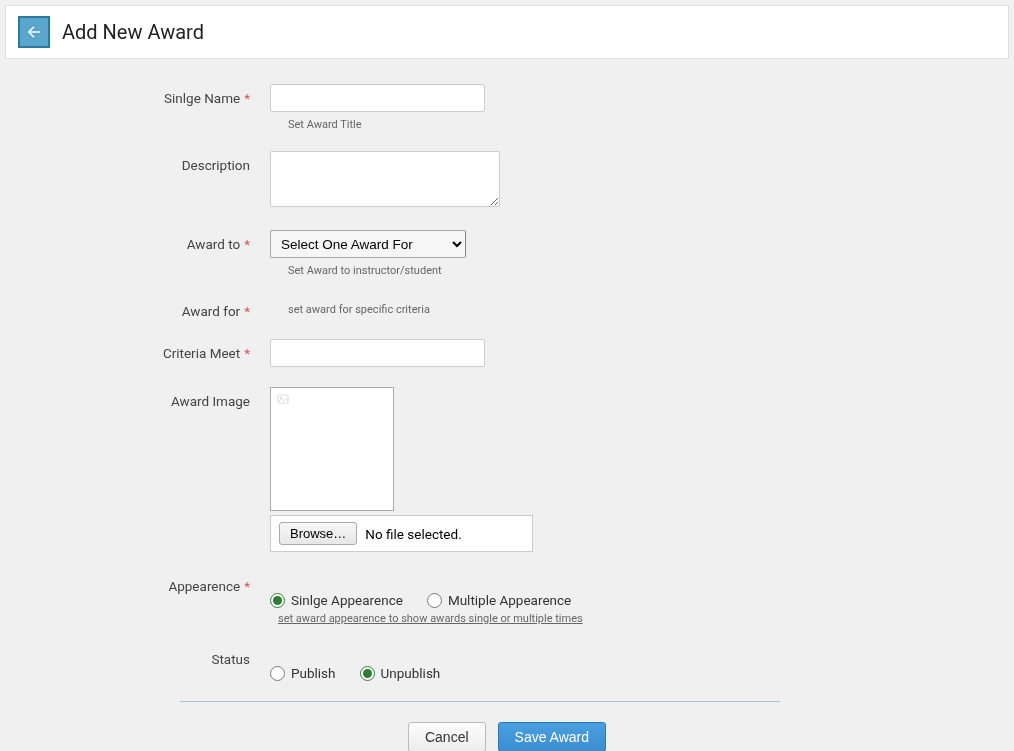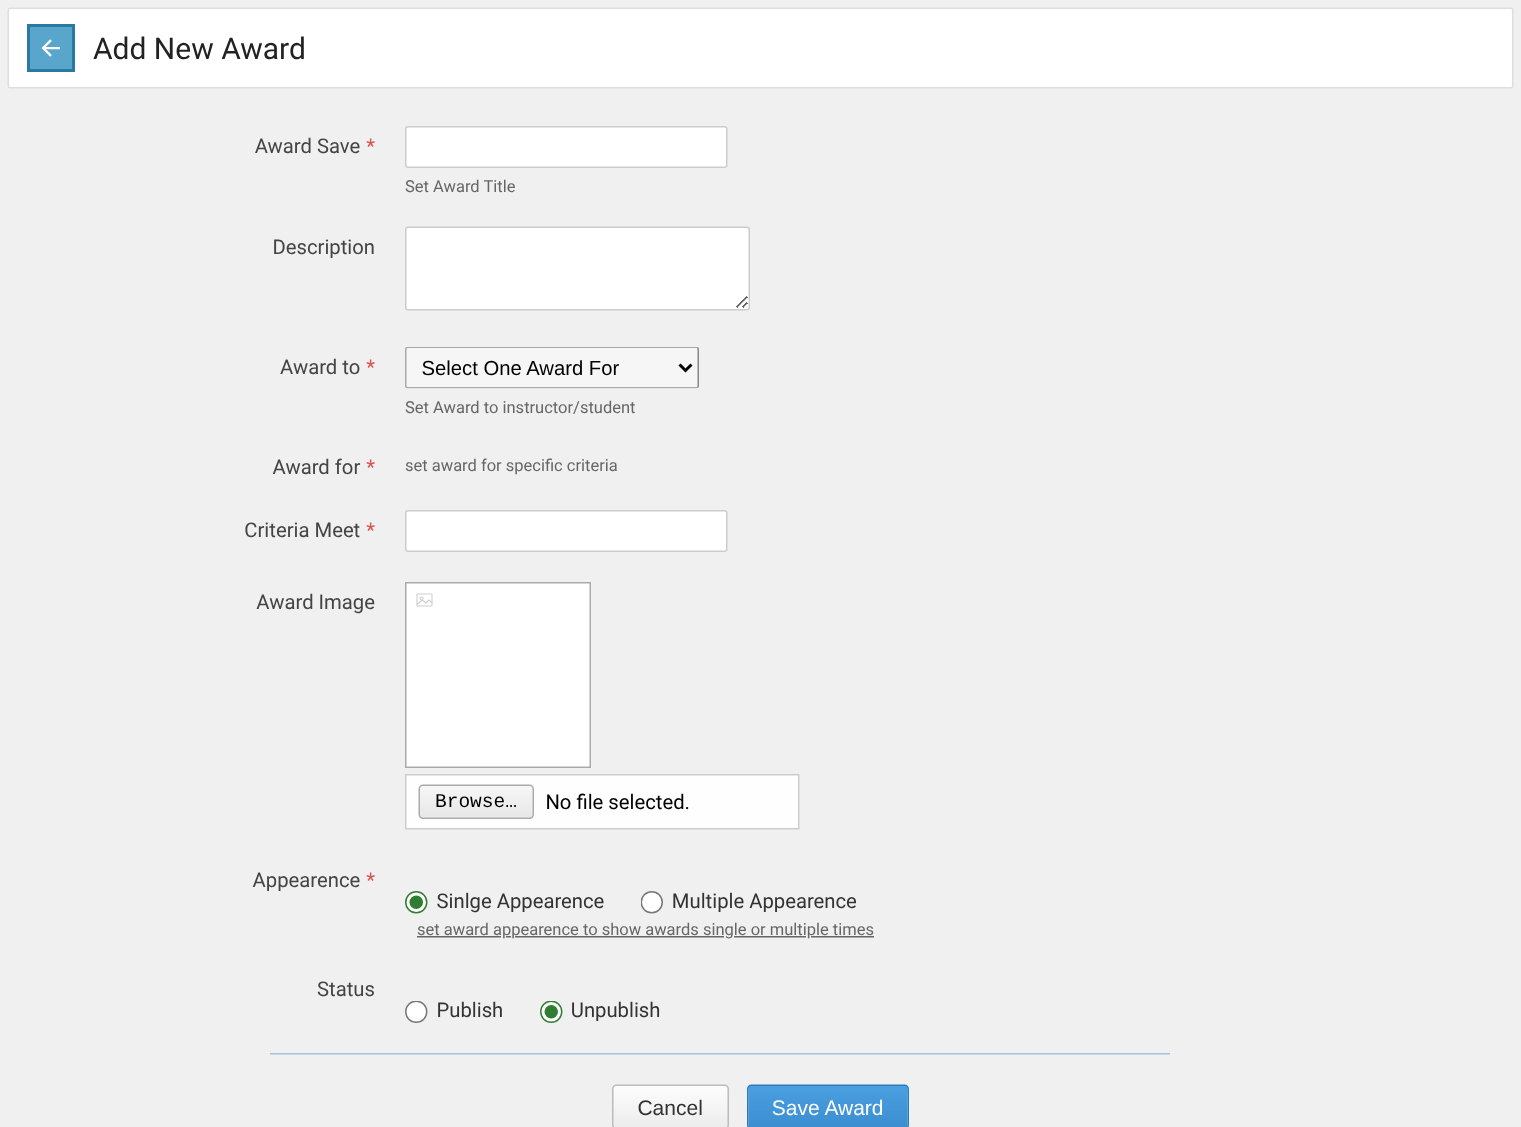--- a/index.html
+++ b/index.html
@@ -95,21 +95,21 @@
       border: 1px solid #aaa;
       border-right: 1px solid #888;
       background: #f6f6f6;
       font-size: 13.5px;
       border-radius: 2px;
     }
     .hint {
       font-size: 11px;
       color: #666;
       margin-top: 6px;
-      margin-left: 0;
+      margin-left: 18px;
     }
     .hint-inline {
       font-size: 11px;
       color: #666;
       margin-top: 4px;
       margin-left: 8px;
       text-decoration: underline;
     }
     .image-preview {
       width: 124px;
@@ -135,21 +135,20 @@
       padding: 6px 8px;
       width: 263px;
     }
     .file-chooser .browse-btn {
       background: linear-gradient(#f7f7f7, #e7e7e7);
       border: 1px solid #aaa;
       border-radius: 3px;
       padding: 3px 10px;
       font-size: 13px;
       cursor: pointer;
-      font-family: Liberation Mono, monospace;
     }
     .file-chooser .file-text {
       margin-left: 8px;
       font-size: 13.5px;
       color: #000000;
     }
     .radio-row {
       display: flex;
       align-items: center;
       gap: 24px;
@@ -206,21 +205,21 @@
       <line x1="5" y1="12" x2="20" y2="12"></line>
     </svg>
   </div>
   <div class="page-title">Add New Award</div>
 </div>
 
 <div class="form-container">
 
   <div class="form-row">
     <div class="form-label">
-      <span>Award Save</span><span class="req">*</span>
+      <span>Sinlge Name</span><span class="req">*</span>
     </div>
     <div class="form-field">
       <input type="text" value="" style="">
       <div class="hint">Set Award Title</div>
     </div>
   </div>
 
   <div class="form-row">
     <div class="form-label">
       <span>Description</span>

